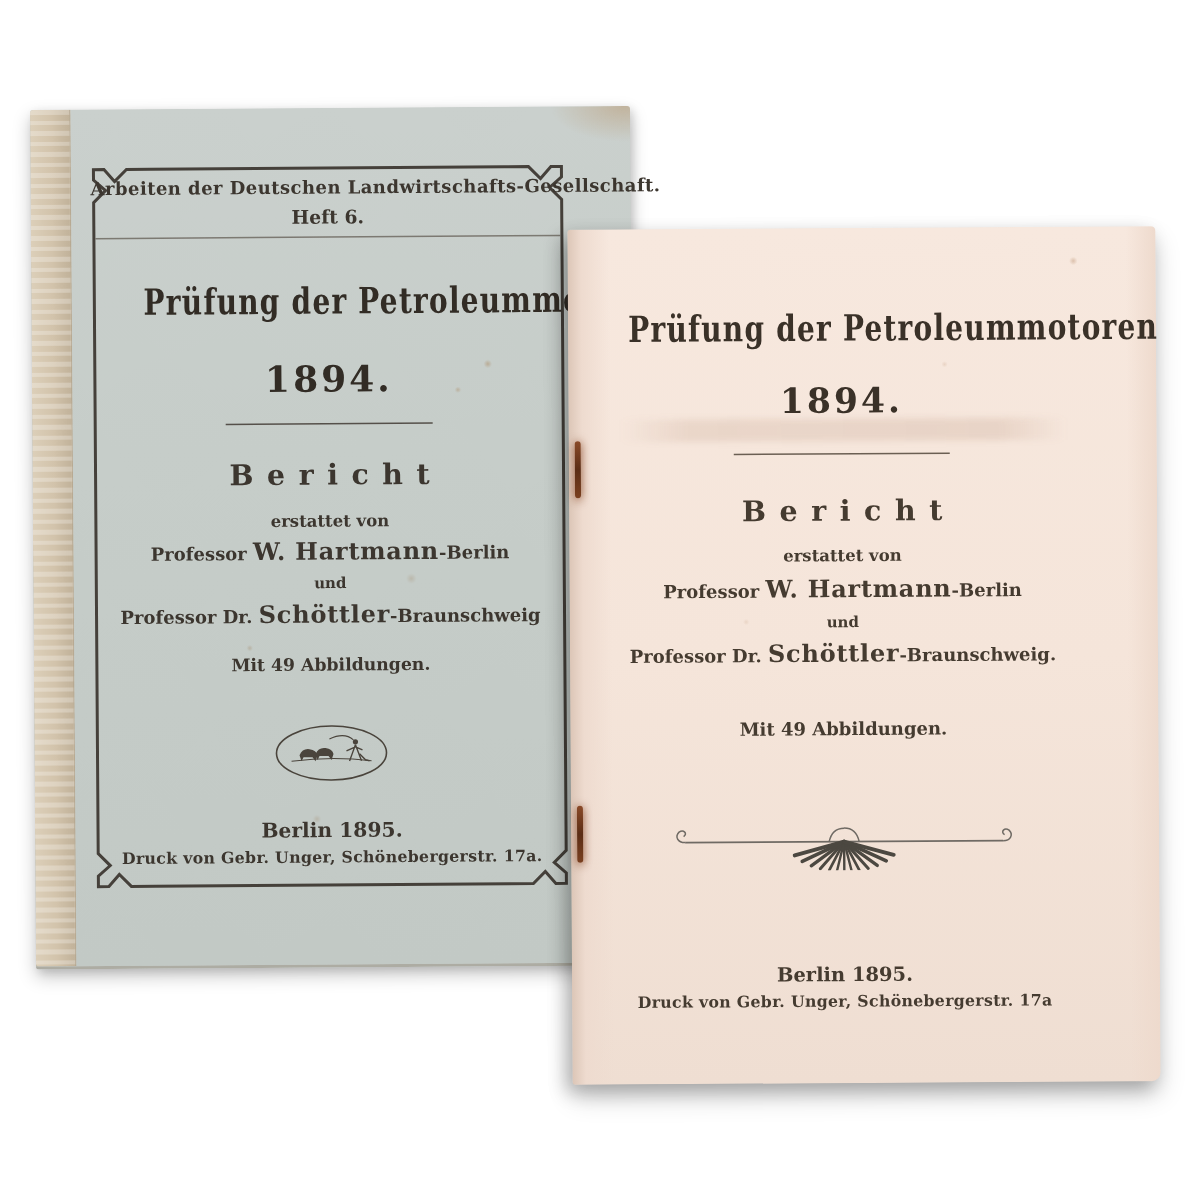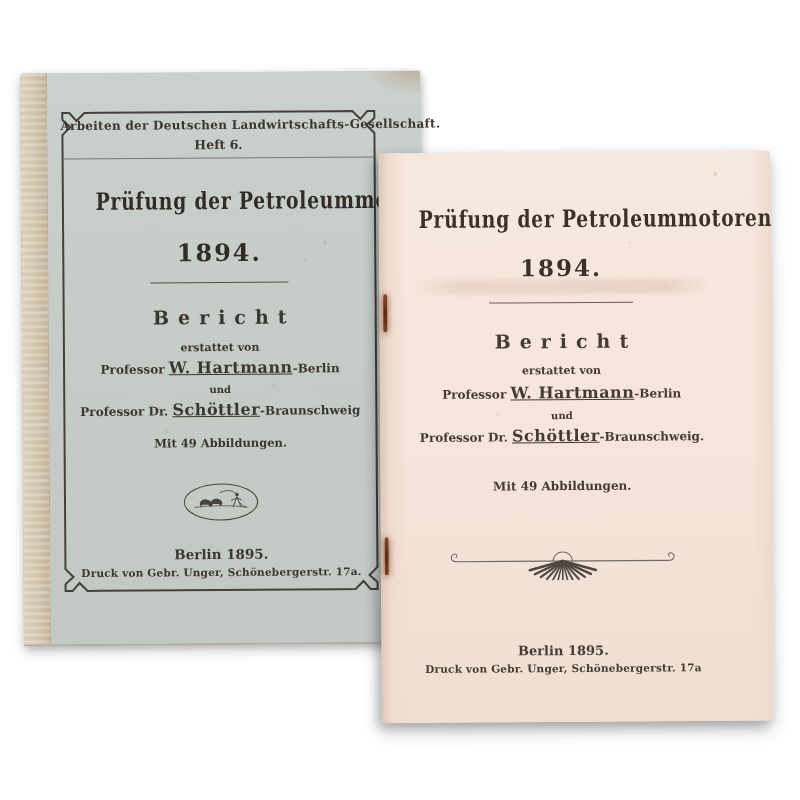--- a/index.html
+++ b/index.html
@@ -52,21 +52,21 @@
     transform:scaleX(.78);transform-origin:50% 50%;letter-spacing:1px;}
   .year-l{top:128px;font-size:24px;font-weight:bold;color:#322c25;letter-spacing:2px;}
   .rule-mid{position:absolute;top:172px;left:50%;transform:translateX(-50%);width:138px;height:0;
     border-top:1.5px solid #55504a;}
   .bericht-l{top:196px;font-size:19px;font-weight:bold;letter-spacing:9px;padding-left:9px;box-sizing:border-box;}
   .byline-l{top:231px;font-size:11px;font-weight:bold;}
   .auth1-l{top:248px;font-size:12px;font-weight:bold;}
   .und-l{top:274px;font-size:10px;font-weight:bold;}
   .auth2-l{top:290px;font-size:12px;font-weight:bold;}
   .abb-l{top:326px;font-size:11.5px;font-weight:bold;}
-  .auth-name{font-size:16px;font-weight:bold;letter-spacing:.5px;text-decoration:underline;}
+  .auth-name{font-size:16px;font-weight:bold;letter-spacing:.5px;}
   .vignette{position:absolute;top:370px;left:50%;transform:translateX(-50%);}
   .city-l{top:436px;font-size:13.5px;font-weight:bold;}
   .printer-l{top:456px;font-size:10.5px;font-weight:bold;letter-spacing:.2px;}
 
   
   #book-right{
     left:380px;top:152px;width:392px;height:570px;
     transform:rotate(-0.35deg);
     background-color:#f5e5da;
     background-image:

